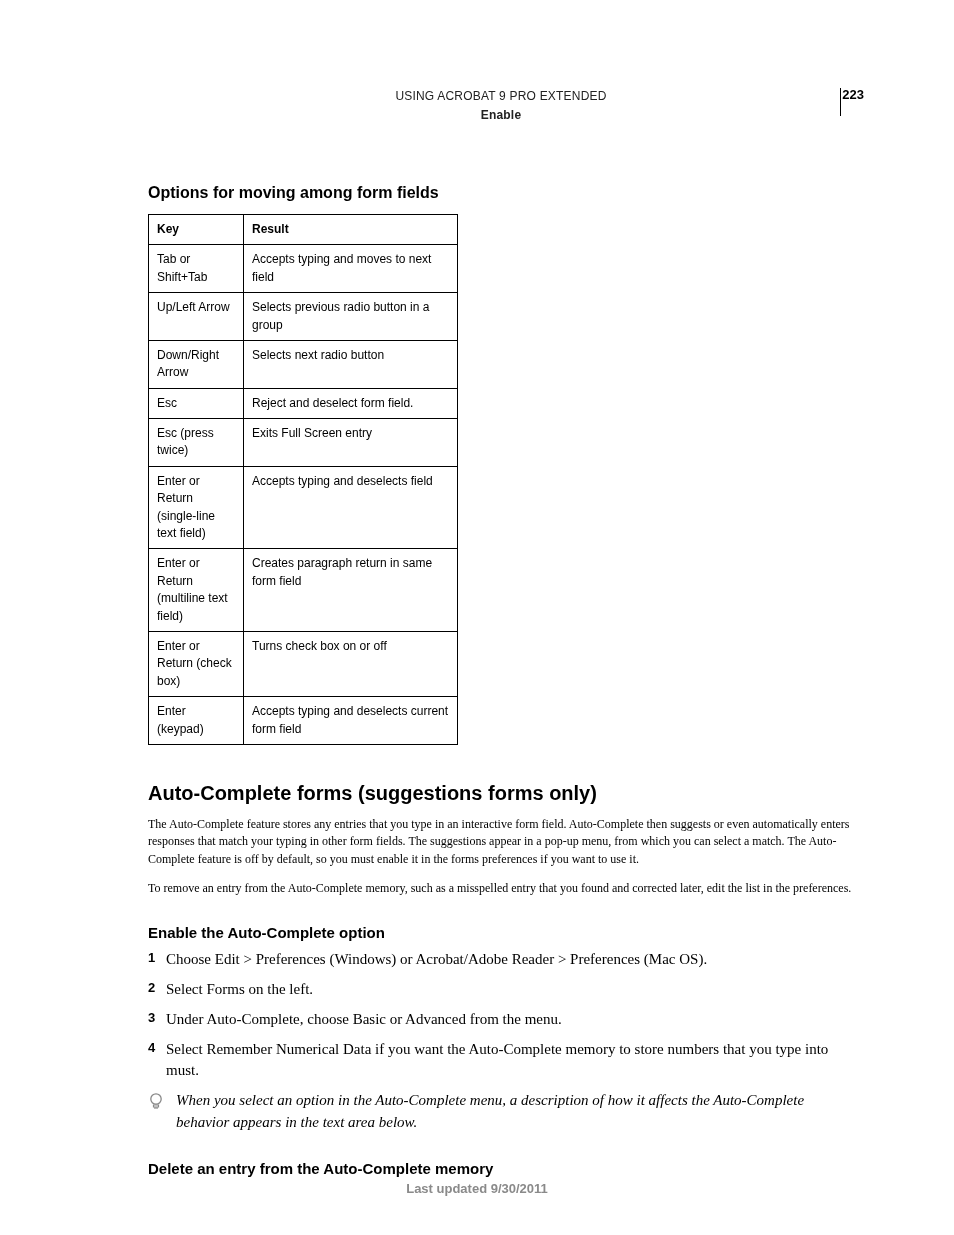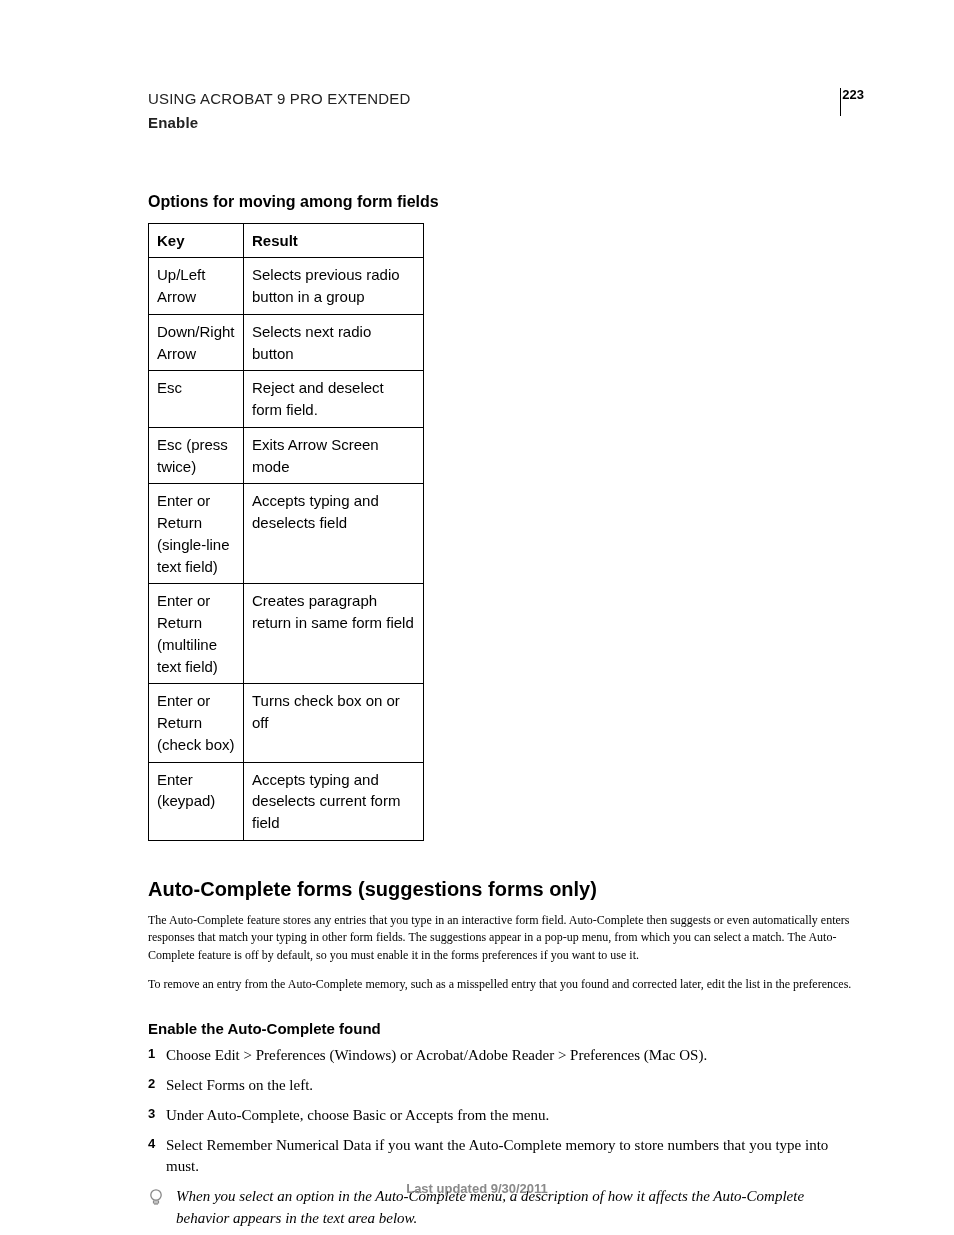--- a/index.html
+++ b/index.html
@@ -30,41 +30,42 @@
 .page-num {
   position: absolute;
   top: 86px;
   right: 90px;
   font-family: "Myriad Pro", Arial, Helvetica, sans-serif;
   font-weight: 700;
   font-size: 13px;
 }
 .running-head {
   font-family: "Myriad Pro", Arial, Helvetica, sans-serif;
-  font-size: 15px;
+  font-size: 12px;
   letter-spacing: 0.2px;
   color: #222;
   margin: 0 0 2px 0;
+  text-align: center;
 }
 .running-head .line2 {
   display: block;
   font-weight: 700;
   margin-top: 2px;
 }
 .sec-heading {
   font-family: Liberation Sans, sans-serif;
   font-weight: 700;
   font-size: 16px;
   margin: 56px 0 10px 0;
 }
 table.keytab {
   border-collapse: collapse;
-  width: 276px;
-  font-family: "Myriad Pro", Arial, Helvetica, sans-serif;
-  font-size: 15px;
+  width: 310px;
+  font-family: "Myriad Pro", Arial, Helvetica, sans-serif;
+  font-size: 12px;
 }
 table.keytab th, table.keytab td {
   border: 1px solid #000;
   padding: 6px 8px;
   text-align: left;
   vertical-align: top;
 }
 table.keytab th {
   font-weight: 700;
 }
@@ -151,34 +152,38 @@
         <col>
       </colgroup>
     <thead>
       <tr>
         <th>Key</th>
         <th>Result</th>
       </tr>
     </thead>
     <tbody>
       <tr>
+          <td>Tab or Shift+Tab</td>
+          <td>Accepts typing and moves to next field</td>
+        </tr>
+      <tr>
           <td>Up/Left Arrow</td>
           <td>Selects previous radio button in a group</td>
         </tr>
       <tr>
           <td>Down/Right Arrow</td>
           <td>Selects next radio button</td>
         </tr>
       <tr>
           <td>Esc</td>
           <td>Reject and deselect form field.</td>
         </tr>
       <tr>
           <td>Esc (press twice)</td>
-          <td>Exits Arrow Screen mode</td>
+          <td>Exits Full Screen entry</td>
         </tr>
       <tr>
           <td>Enter or Return (single-line text field)</td>
           <td>Accepts typing and deselects field</td>
         </tr>
       <tr>
           <td>Enter or Return (multiline text field)</td>
           <td>Creates paragraph return in same form field</td>
         </tr>
       <tr>
@@ -189,25 +194,25 @@
           <td>Enter (keypad)</td>
           <td>Accepts typing and deselects current form field</td>
         </tr>
     </tbody>
   </table>
 
   <div class="h2">Auto-Complete forms (suggestions forms only)</div>
   <p class="body">The Auto-Complete feature stores any entries that you type in an interactive form field. Auto-Complete then suggests or even automatically enters responses that match your typing in other form fields. The suggestions appear in a pop-up menu, from which you can select a match. The Auto-Complete feature is off by default, so you must enable it in the forms preferences if you want to use it.</p>
   <p class="body">To remove an entry from the Auto-Complete memory, such as a misspelled entry that you found and corrected later, edit the list in the preferences.</p>
 
-  <div class="sub-heading">Enable the Auto-Complete found</div>
+  <div class="sub-heading">Enable the Auto-Complete option</div>
   <ol class="steps">
     <li>Choose Edit &gt; Preferences (Windows) or Acrobat/Adobe Reader &gt; Preferences (Mac OS).</li>
     <li>Select Forms on the left.</li>
-    <li>Under Auto-Complete, choose Basic or Accepts from the menu.</li>
+    <li>Under Auto-Complete, choose Basic or Advanced from the menu.</li>
     <li>Select Remember Numerical Data if you want the Auto-Complete memory to store numbers that you type into must.</li>
   </ol>
   <div class="tip">
     <span class="bulb">
       <svg width="16" height="20" viewBox="0 0 16 20">
         <circle cx="8" cy="7" r="5.2" fill="none" stroke="#888" stroke-width="1.3"></circle>
         <path d="M5.5 13 h5 v2 h-5 z" fill="none" stroke="#888" stroke-width="1.2"></path>
         <path d="M6 16 h4" stroke="#888" stroke-width="1.2"></path>
       </svg>
     </span>

